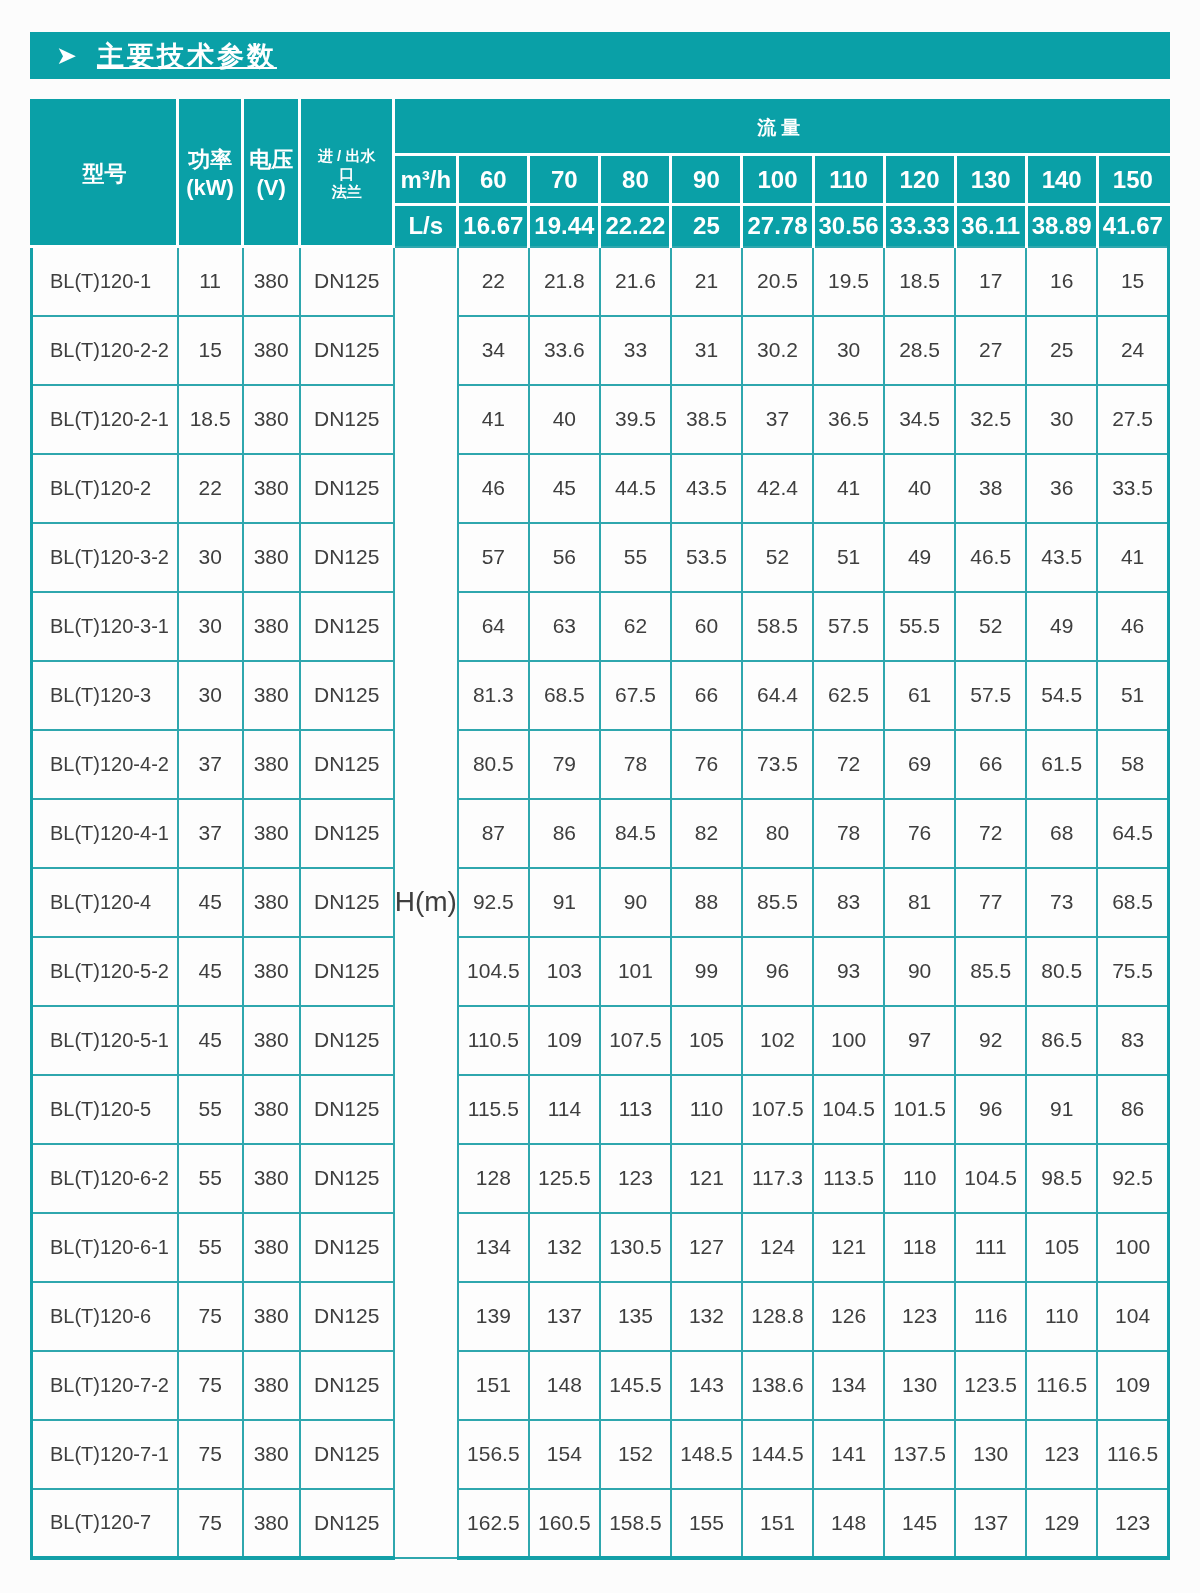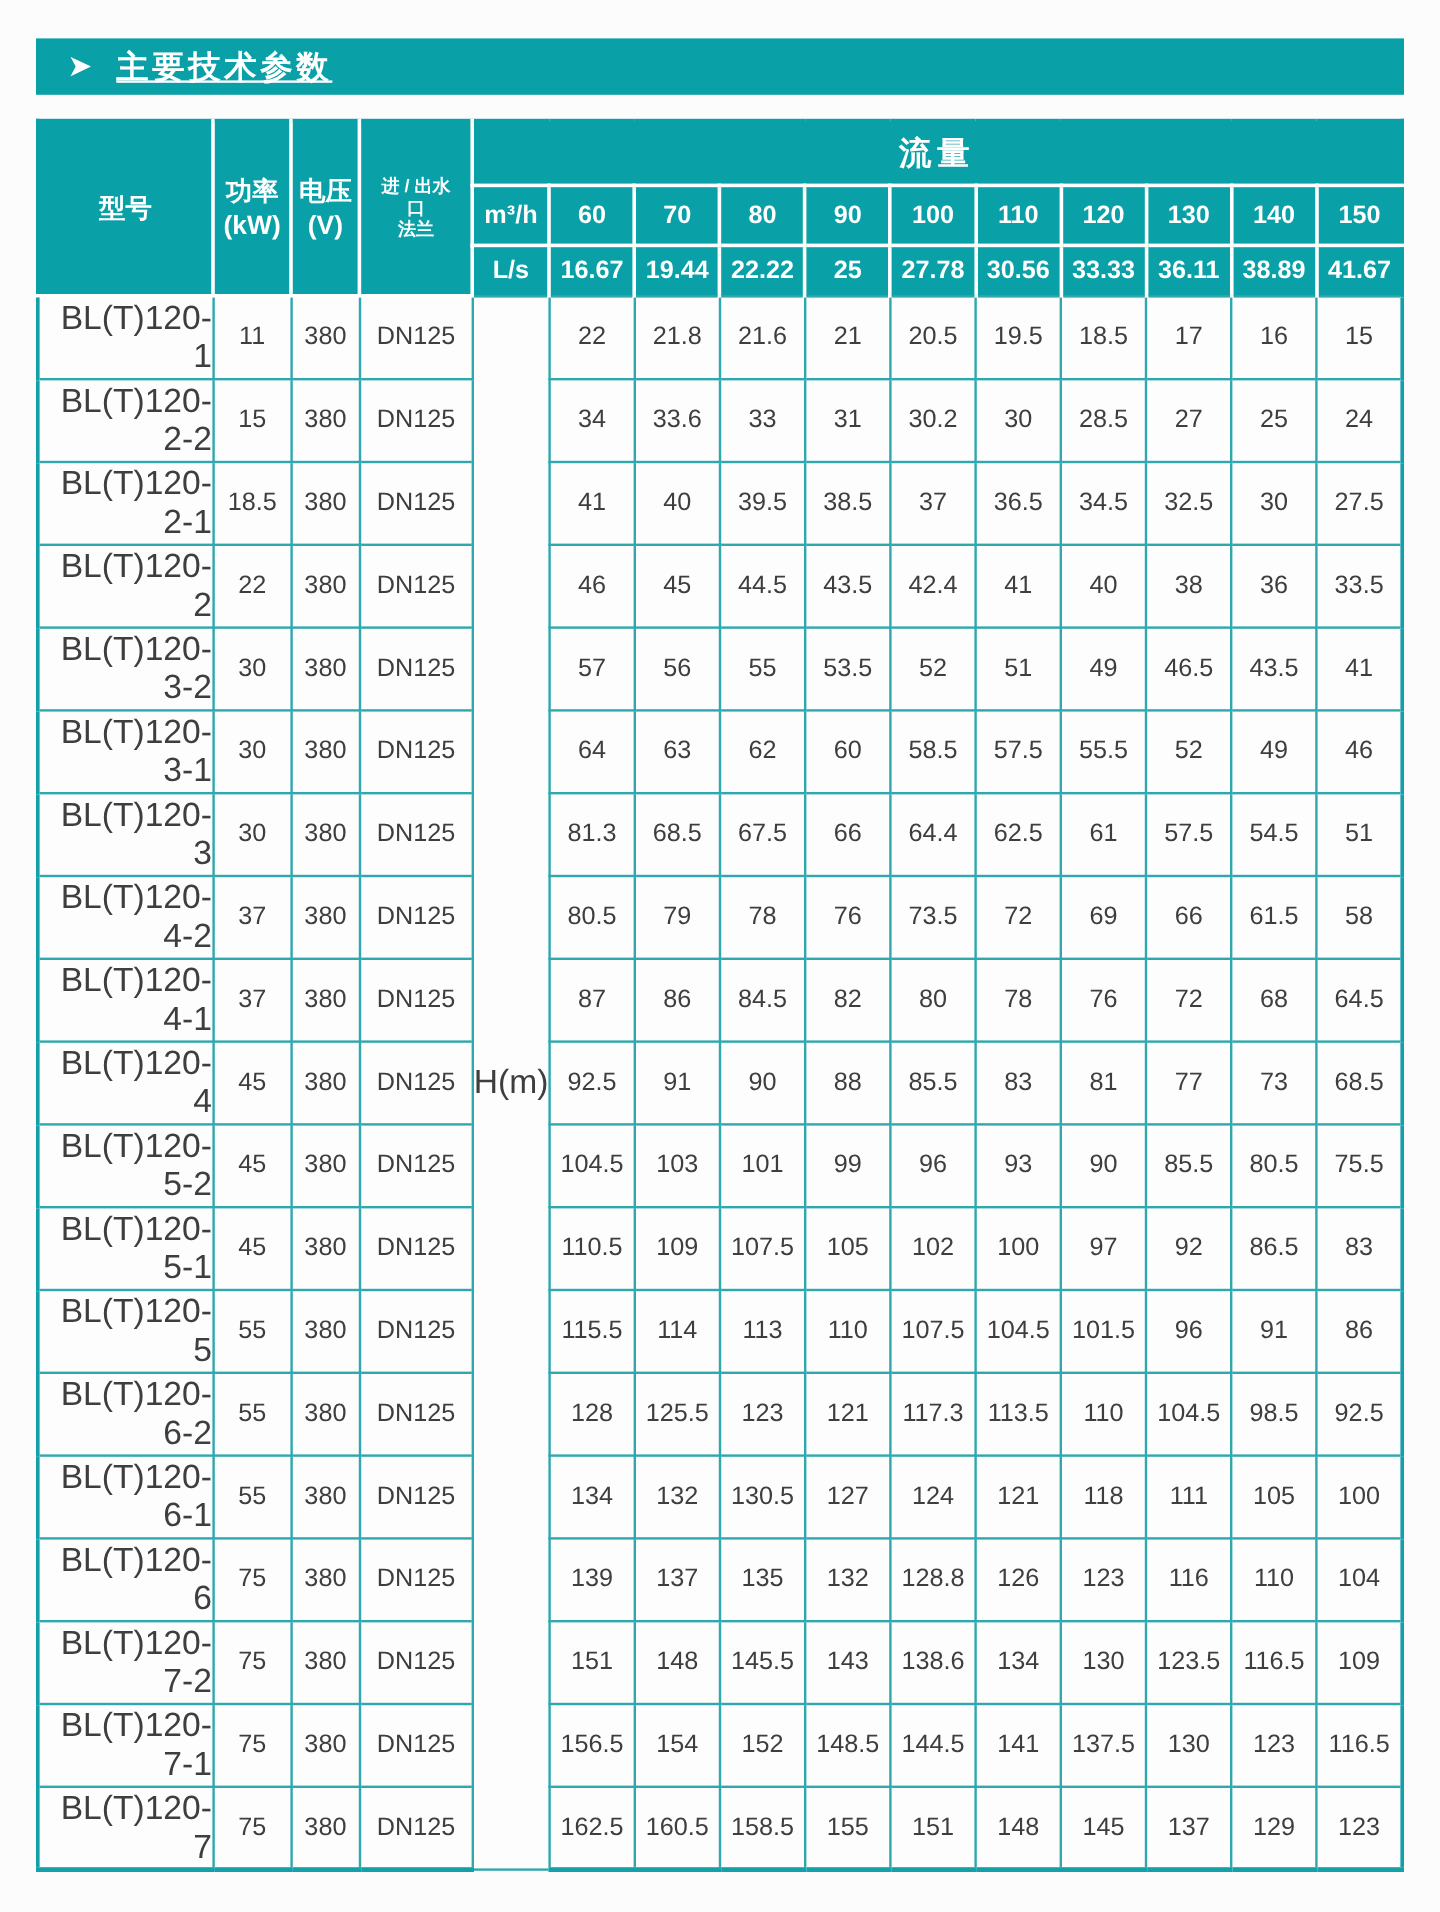--- a/index.html
+++ b/index.html
@@ -45,37 +45,37 @@
   th, td { text-align:center; vertical-align:middle; padding:0; }
 
   .h {
     background:#0aa0a7;
     color:#ffffff;
     border:3px solid #ffffff;
     font-weight:bold;
   }
   .h-cn     { font-size:22px; line-height:1.25; }
   .h-flange { font-size:15px; line-height:1.2; }
-  .h-flow   { font-size:27px; letter-spacing:5px; }
-  .h-num    { font-size:21px; }
+  .h-flow   { font-size:19px; letter-spacing:5px; }
+  .h-num    { font-size:24px; }
   .h.t { border-top-color:#0aa0a7; }
   .h.l { border-left-color:#0aa0a7; }
   .h.r { border-right-color:#0aa0a7; }
   .h.b { border-bottom:2px solid #2fa7ae; }
 
   tbody td {
     border:2px solid #2fa7ae;
     background:#fdfdfd;
     color:#3e3e3e;
     font-size:21px;
   }
   td.c-model {
-    text-align:right;
+    text-align:left;
     padding-left:17px;
-    font-size:28px;
+    font-size:20px;
   }
   td.col-first { border-left:3px solid #14a0a8; }
   td.col-last  { border-right:3px solid #14a0a8; }
   tr.row-last td { border-bottom:4px solid #14a0a8; }
   td.unit-cell { background:#fdfdfd; font-size:28px; }
 </style>
 </head>
 <body>
 
 <div class="page">

